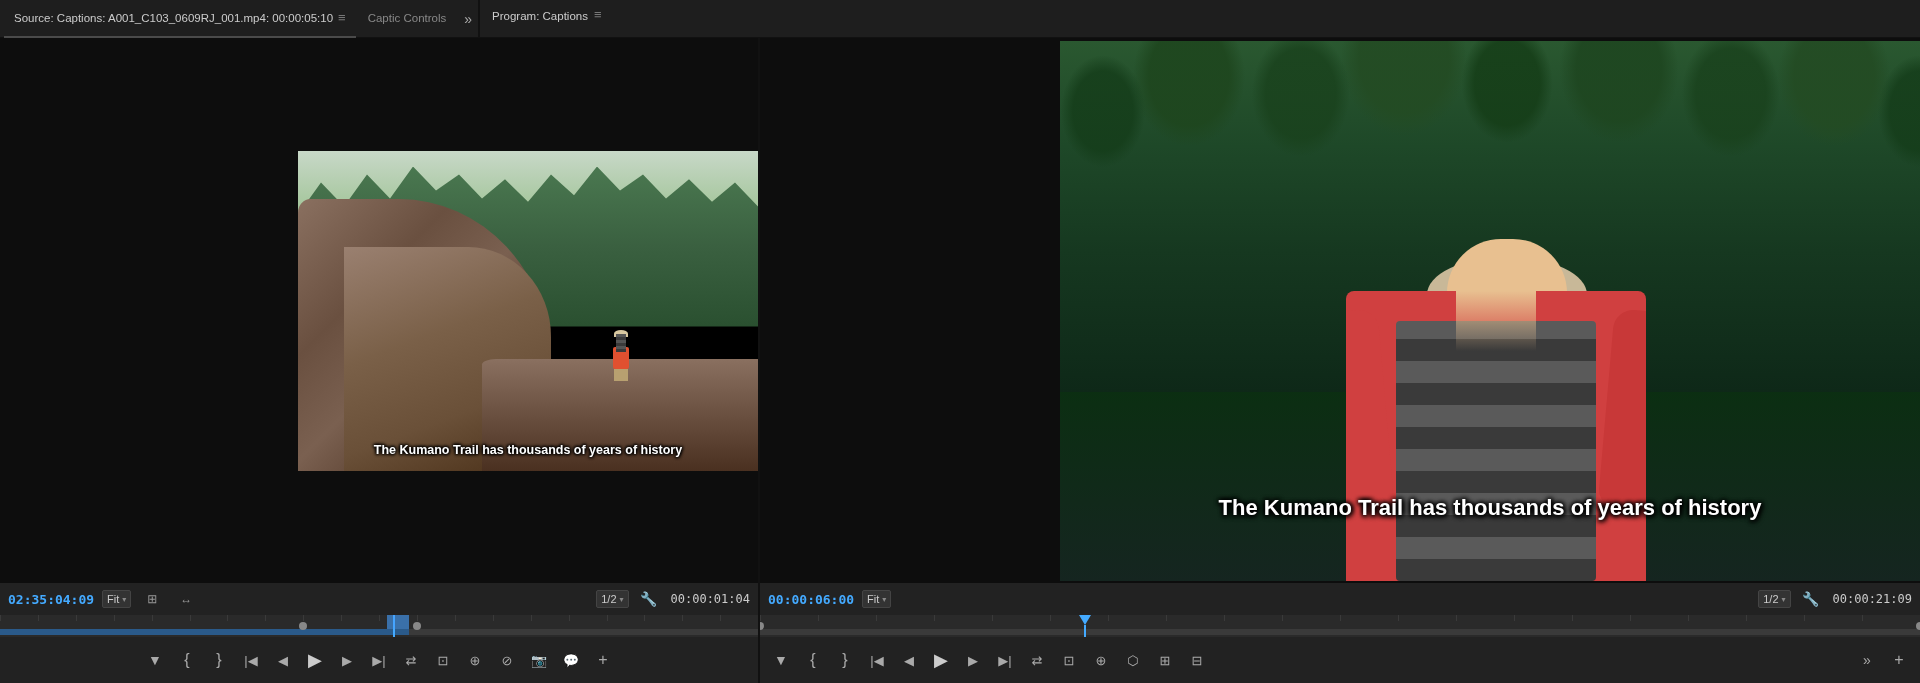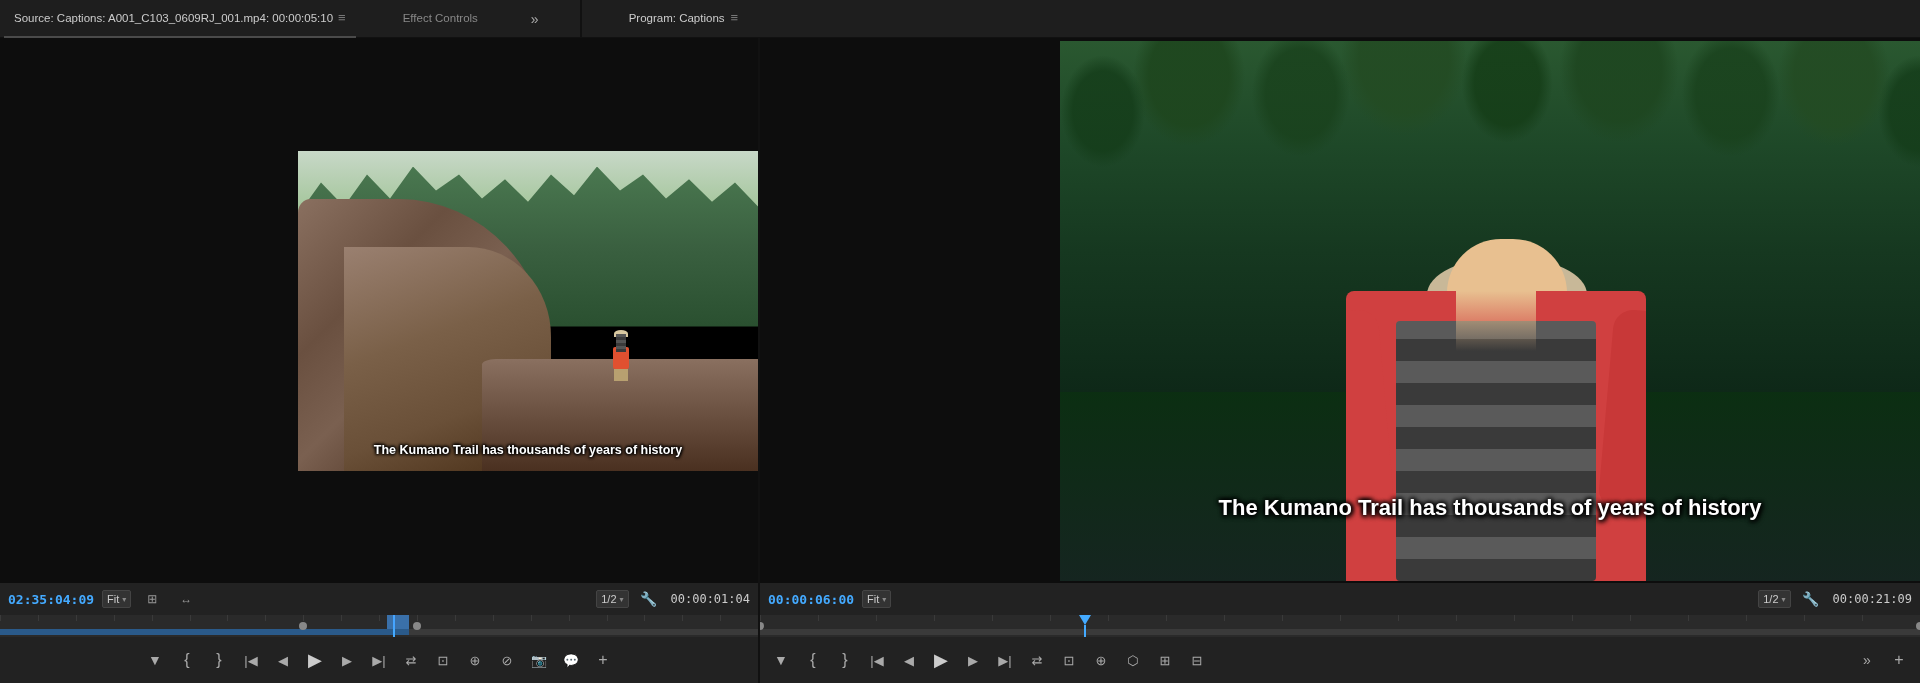--- a/index.html
+++ b/index.html
@@ -120,34 +120,34 @@
       display: flex;
       align-items: center;
       justify-content: center;
       width: 26px;
       height: 26px;
     }
   </style>
 </head>
 <body>
 
-<div style="display:flex; align-items:center; background:#1e1e1e; border-bottom:1px solid #111; height:38px; padding:0 4px;gap:35px;">
+<div style="display:flex; align-items:center; background:#1e1e1e; border-bottom:1px solid #111; height:38px; padding:0 4px;">
 
   <div style="display:flex;align-items:center;gap:5px;padding:0 10px;height:38px;color:#ccc;font-size:11.5px;border-bottom:2px solid #4a4a4a;cursor:pointer;white-space:nowrap;">
     <span>Source: Captions: A001_C103_0609RJ_001.mp4: 00:00:05:10</span>
     <span style="color:#777;font-size:13px;">≡</span>
   </div>
   <div style="display:flex;align-items:center;gap:5px;padding:0 12px;height:38px;color:#888;font-size:11.5px;border-bottom:2px solid transparent;cursor:pointer;white-space:nowrap;">
-    <span>Effect Controls</span>
+    <span>Captic Controls</span>
   </div>
   <div style="color:#aaa;padding:0 6px;cursor:pointer;font-size:14px;">»</div>
 
   <div style="width:2px;height:38px;background:#111;margin:0 0;"></div>
 
-  <div style="display:flex;align-items:center;gap:6px;padding:0 12px;height:38px;color:#ccc;font-size:11.5px;border-bottom:2px solid transparent;cursor:pointer;white-space:nowrap;">
+  <div style="display:flex;align-items:flex-end;gap:6px;padding:14px 12px;height:38px;color:#ccc;font-size:11.5px;border-bottom:2px solid transparent;cursor:pointer;white-space:nowrap;">
     <span>Program: Captions</span>
     <span style="color:#777;font-size:13px;">≡</span>
   </div>
 </div>
 
 <div class="main-layout">
 
   <div class="panel left-panel">
 
     <div class="video-area">

